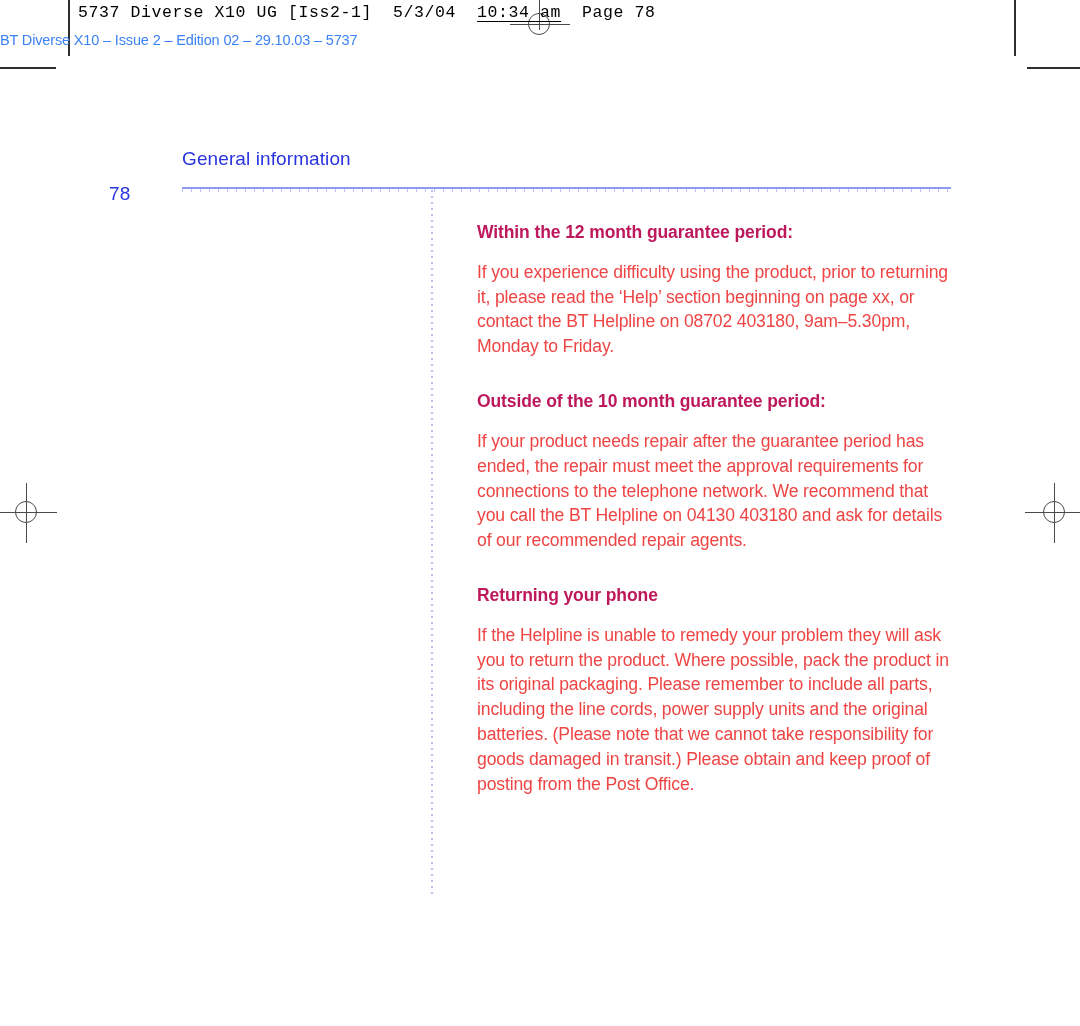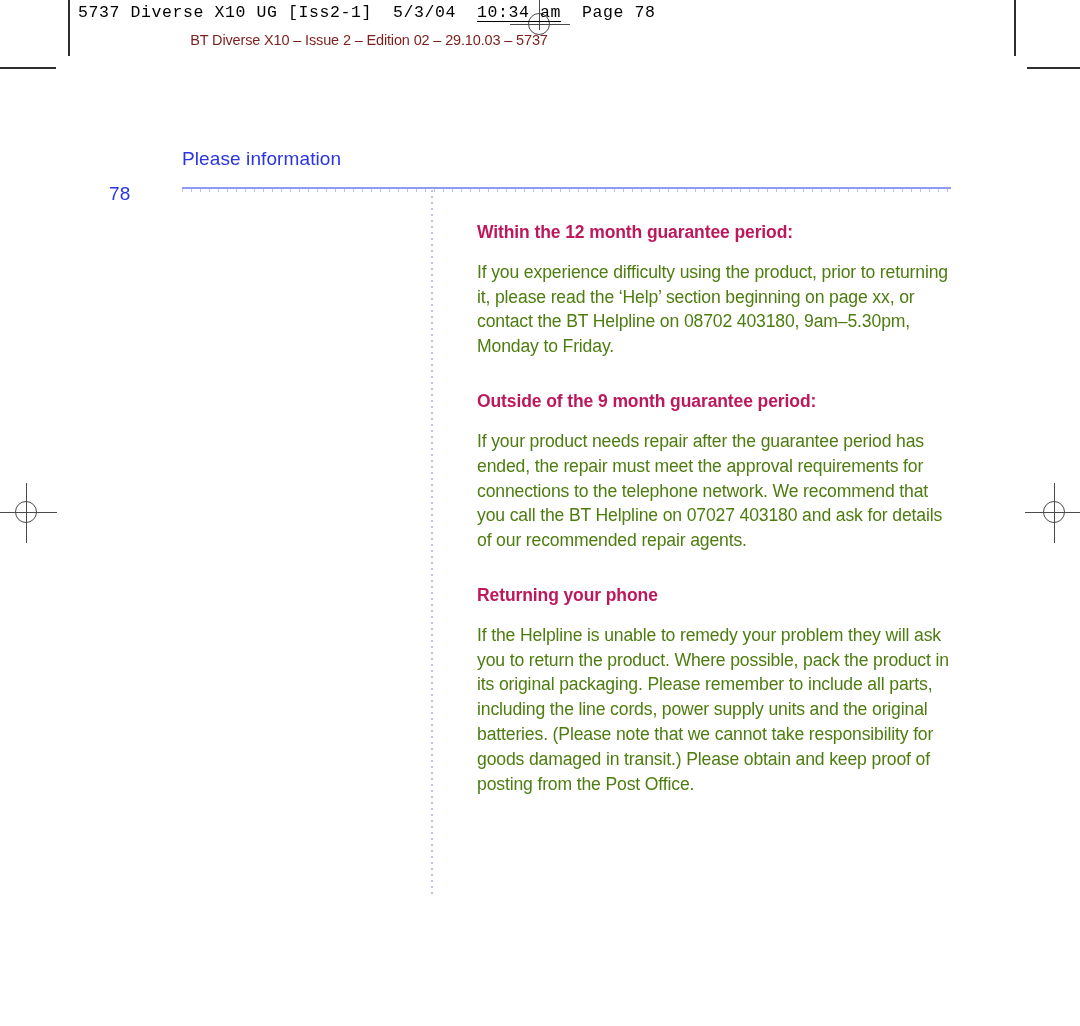--- a/index.html
+++ b/index.html
@@ -86,23 +86,23 @@
   }
   .slug-time {
     text-decoration: underline;
     text-underline-offset: 4px;
   }
   .jobline {
     position: absolute;
     left: 0;
     top: 32px;
     width: 738px;
-    text-align: center;
+    text-align: left;
     font-size: 14.5px;
-    color: #7f1d1d;
+    color: #3b82f6;
     letter-spacing: -0.15px;
   }
 
   
   .folio {
     position: absolute;
     left: 109px;
     top: 148px;
     font-size: 19px;
     color: #2a34e0;
@@ -162,21 +162,21 @@
     font-size: 17.5px;
     font-weight: bold;
     color: #be185d;
     letter-spacing: -0.1px;
     line-height: 1.25;
   }
   .column p {
     margin: 0 0 22px 0;
     font-size: 17.6px;
     line-height: 24.8px;
-    color: #4d7c0f;
+    color: #ef4444;
     letter-spacing: -0.15px;
   }
   .column p:last-child { margin-bottom: 0; }
   .block { margin-bottom: 22px; }
   .block:last-child { margin-bottom: 8px; }
   .block-spaced { margin-top: 32px; }
 </style>
 </head>
 <body>
 
@@ -210,36 +210,36 @@
     <div class="vline"></div>
       <div class="hline"></div>
       <div class="ring"></div>
   </div>
 
   <div class="slugline"><span>5737 Diverse X10 UG [Iss2-1]  5/3/04  </span><span class="slug-time">10:34 am</span><span>  Page 78</span></div>
 
   <div class="jobline">BT Diverse X10 – Issue 2 – Edition 02 – 29.10.03 – 5737</div>
 
   <div class="folio">78</div>
-  <div class="runhead">Please information</div>
+  <div class="runhead">General information</div>
 
   <div class="rule"></div>
   <div class="rule-ticks"></div>
   <div class="gutter-dots"></div>
 
   <div class="column">
 
     <div class="block">
       <h3>Within the 12 month guarantee period:</h3>
       <p>If you experience difficulty using the product, prior to returning it, please read the ‘Help’ section beginning on page xx, or contact the BT Helpline on 08702 403180, 9am–5.30pm, Monday to Friday.</p>
     </div>
 
     <div class="block block-spaced">
-      <h3>Outside of the 9 month guarantee period:</h3>
-      <p>If your product needs repair after the guarantee period has ended, the repair must meet the approval requirements for connections to the telephone network. We recommend that you call the BT Helpline on 07027 403180 and ask for details of our recommended repair agents.</p>
+      <h3>Outside of the 10 month guarantee period:</h3>
+      <p>If your product needs repair after the guarantee period has ended, the repair must meet the approval requirements for connections to the telephone network. We recommend that you call the BT Helpline on 04130 403180 and ask for details of our recommended repair agents.</p>
     </div>
 
     <div class="block block-spaced">
       <h3>Returning your phone</h3>
       <p>If the Helpline is unable to remedy your problem they will ask you to return the product. Where possible, pack the product in its original packaging. Please remember to include all parts, including the line cords, power supply units and the original batteries. (Please note that we cannot take responsibility for goods damaged in transit.) Please obtain and keep proof of posting from the Post Office.</p>
     </div>
 
   </div>
 </div>
 

